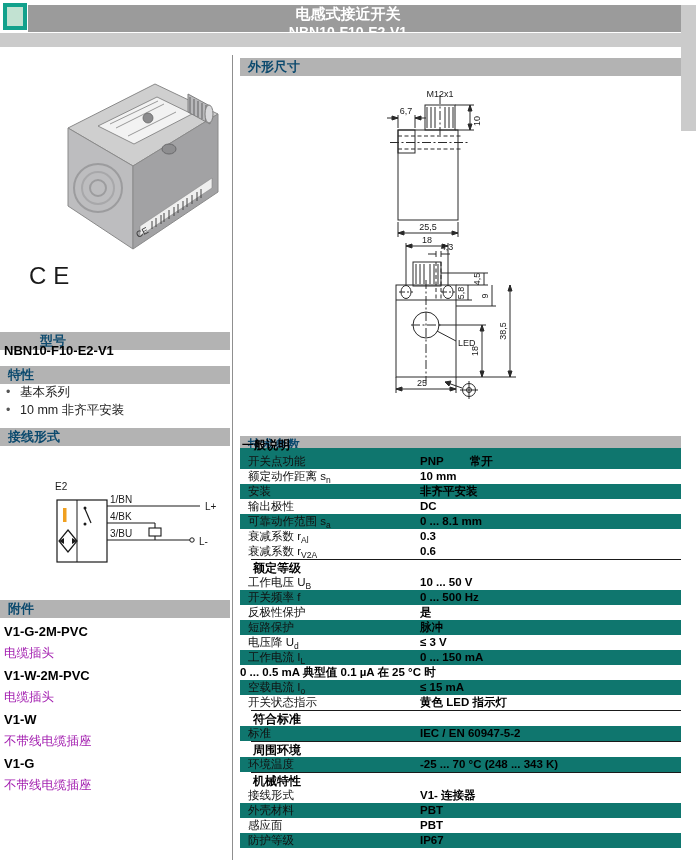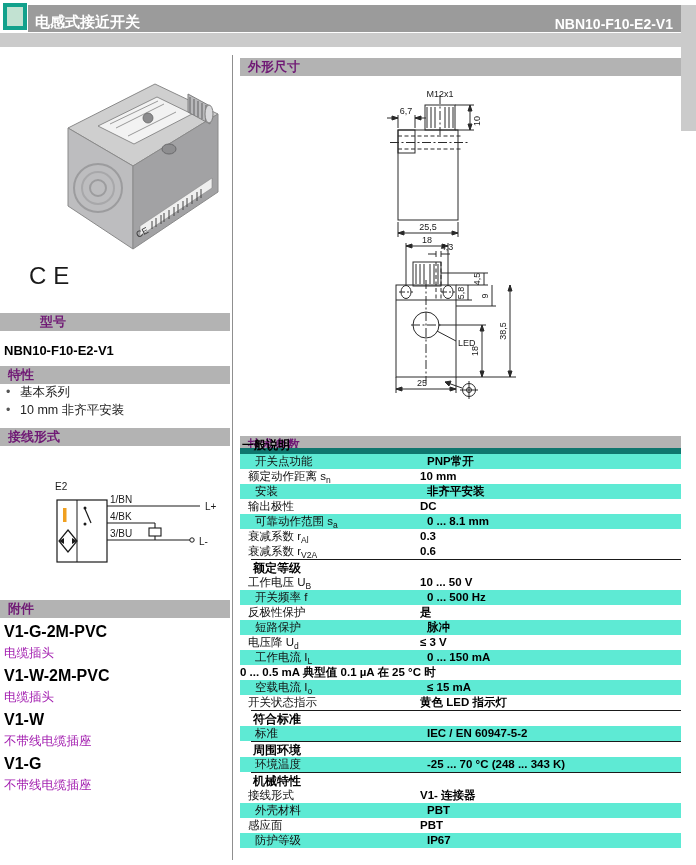--- a/index.html
+++ b/index.html
@@ -1,53 +1,53 @@
 <!DOCTYPE html>
 <html><head>
 <meta charset="utf-8">
 <style>
   * { margin:0; padding:0; box-sizing:border-box; }
   html,body { width:696px; height:865px; background:#fff; font-family:"Liberation Sans","DejaVu Sans",sans-serif; overflow:hidden; position:relative; }
   .abs { position:absolute; }
 
   
   .logo-square { left:3px; top:3px; width:24px; height:27px; border:4px solid #12a18c; background:#c2e2d2; }
-  .header-bar { left:28px; top:5px; width:653px; height:27px; background:#9b9b9b; color:#fff; display:flex; align-items:flex-end; justify-content:space-between; padding:0 8px 0 7px; }
+  .header-bar { left:28px; top:5px; width:653px; height:27px; background:#9b9b9b; color:#fff; display:flex; align-items:center; justify-content:space-between; padding:0 20px 0 7px;flex-direction:column; }
   .header-bar .t { font-size:15px; font-weight:bold; }
   .header-bar .p { font-size:14px; font-weight:bold; }
   .subheader-bar { left:0; top:33px; width:696px; height:14px; background:#cbcbcb; }
   .right-strip { left:681px; top:5px; width:15px; height:126px; background:#cbcbcb; }
 
   .col-divider { left:232px; top:55px; width:1px; height:805px; background:#8f8f8f; }
 
   
-  .secbar { height:18px; background:#b3b3b3; color:#701a75; font-size:13px; font-weight:bold; line-height:18px; padding-left:8px; }
+  .secbar { height:18px; background:#b3b3b3; color:#0c4a6e; font-size:13px; font-weight:bold; line-height:18px; padding-left:8px; }
   .secbar.left { left:0; width:230px; }
   .secbar.right { left:240px; width:441px; }
 
   
   .model-value { left:4px; top:343px; font-size:13px; font-weight:bold; }
   .features-list { left:6px; top:385px; font-size:12.5px; color:#222; }
   .features-list .li { display:flex; margin-bottom:3px; line-height:15px; }
   .features-list .b { width:14px; color:#555; }
   .acc-list { left:4px; top:616px; width:220px; }
-  .acc-name { font-size:16px; font-weight:bold; margin-top:9px; line-height:14px; }
+  .acc-name { font-size:13px; font-weight:bold; margin-top:9px; line-height:14px; }
   .acc-desc { font-size:12.5px; margin-top:7px; line-height:14px; color:#a21caf; }
 
   .ce-mark { left:29px; top:262px; font-size:24px; letter-spacing:7px; color:#1a1a1a; font-weight:500; }
 
   
   .tech-table { left:240px; top:438px; width:441px; }
   .tt-sechead { height:16px; font-size:12px; font-weight:bold; line-height:15px; padding-left:2px; border-bottom:6px solid #0f766e; }
   .tt-sechead.bt { border-bottom:none; border-top:1px solid #1a1a1a; line-height:16px;margin-left:11px; }
   .tt-row { height:15px; display:flex; font-size:11.5px; line-height:15px; white-space:nowrap; }
-  .tt-row.shaded { background:#5eead4;padding-left:7px; }
+  .tt-row.shaded { background:#0f766e; }
   .tt-label { width:180px; padding-left:8px; color:#111; }
   .tt-value { font-weight:bold; color:#000; }
-  .tt-value2 { font-weight:bold; }
+  .tt-value2 { font-weight:bold; margin-left:26px; }
   sub { font-size:8.5px; }
 
   svg text { font-family:"Liberation Sans","DejaVu Sans",sans-serif; }
   .dim { font-size:9px; fill:#1a1a1a; }
   .wlabel { font-size:10px; fill:#1a1a1a; }
 </style>
 </head>
 <body>
 
 <div class="abs logo-square"></div>
@@ -101,21 +101,21 @@
     <line x1="147" y1="132" x2="147" y2="141"></line>
       <line x1="152" y1="129" x2="152" y2="138"></line>
     <line x1="157" y1="126" x2="157" y2="135"></line>
       <line x1="161" y1="123" x2="161" y2="132"></line>
   </g>
   <text x="98" y="172" font-size="9" fill="#333" transform="rotate(-27 98 172)">CE</text>
 </svg>
 
 <div class="abs ce-mark">CE</div>
 
-<div class="abs secbar left" style="top:313px;padding-left:40px;">型号</div>
+<div class="abs secbar left" style="top:332px;padding-left:40px;">型号</div>
 <div class="abs model-value">NBN10-F10-E2-V1</div>
 
 <div class="abs secbar left" style="top:366px;">特性</div>
 <div class="abs features-list" id="features-list">
     <div class="li">
       <span class="b">•</span>
       <span>基本系列</span>
     </div>
     <div class="li">
       <span class="b">•</span>

